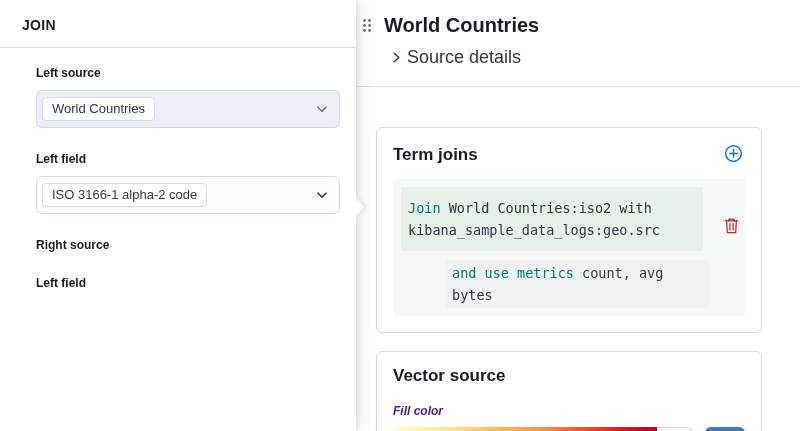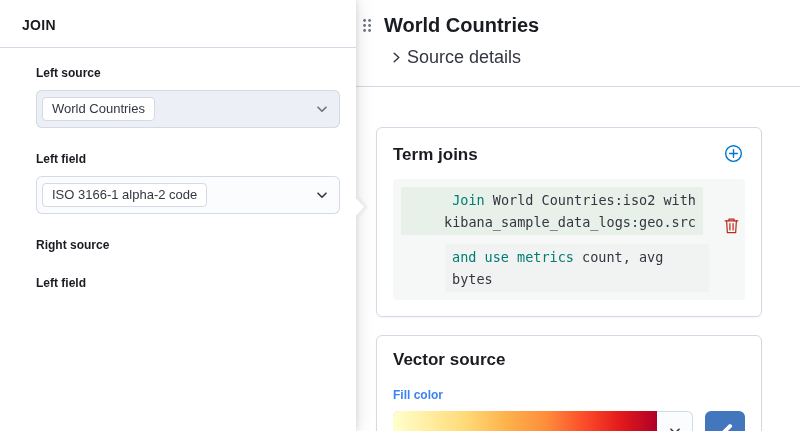--- a/index.html
+++ b/index.html
@@ -26,28 +26,28 @@
     padding:14px 16px 16px; box-shadow:0 1px 2px rgba(0,0,0,0.04); }
   .card + .card { margin-top:18px; }
   .card-head { display:flex; align-items:flex-end; justify-content:space-between; }
   .card-heading { margin:0; font-size:17px; font-weight:700; color:#1a1c21; }
   .icon-btn { background:none; border:none; padding:2px; cursor:pointer; display:flex; }
 
   .expression-area { position:relative; margin-top:14px; background:#f6f8f8;
     border-radius:4px; padding:8px 36px 8px 8px; }
   .expr { font-family:"DejaVu Sans Mono","Liberation Mono",monospace;
     font-size:13.5px; line-height:22px; border-radius:2px; cursor:pointer; }
-  .expr-join { display:inline-block; background:#e7f0e9; padding:2px 7px; max-width:302px;text-align:right; }
+  .expr-join { display:inline-block; background:#e7f0e9; padding:10px 7px; max-width:302px; }
   .expr-metrics { display:inline-block; background:#f0f3f1; padding:2px 7px; margin-top:9px;margin-left:44px; }
   .kw { color:#017d73; }
   .val { color:#343741; }
   .trash-btn { position:absolute; right:4px; top:36px; background:none; border:none;
     padding:2px; cursor:pointer; display:flex; }
 
-  .field-label { font-size:12px; font-weight:700; color:#3b82f6; margin:18px 0 9px; }
+  .field-label { font-size:12px; font-weight:700; color:#4c1d95; margin:18px 0 9px;font-style:italic; }
   .fill-row { display:flex; align-items:center; gap:12px; }
   .gradient-select { flex:1; height:40px; border-radius:6px; background:#fbfcfd;
     box-shadow:inset 0 0 0 1px #d3dae6; display:flex; align-items:center;
     overflow:hidden; cursor:pointer; }
   .gradient-swatch { flex:1; align-self:stretch; border-radius:6px 0 0 6px;
     background:linear-gradient(90deg,#ffffcc 0%,#ffeda0 14%,#fed976 28%,#feb24c 43%,
       #fd8d3c 58%,#fc4e2a 72%,#e31a1c 86%,#b10026 100%); }
   .gradient-select .chev-slot { width:36px; display:flex; justify-content:center; }
   .edit-btn { flex:0 0 auto; width:40px; height:40px; border:none; border-radius:6px;
     background:#4377bd; display:flex; align-items:center; justify-content:center; cursor:pointer; }

